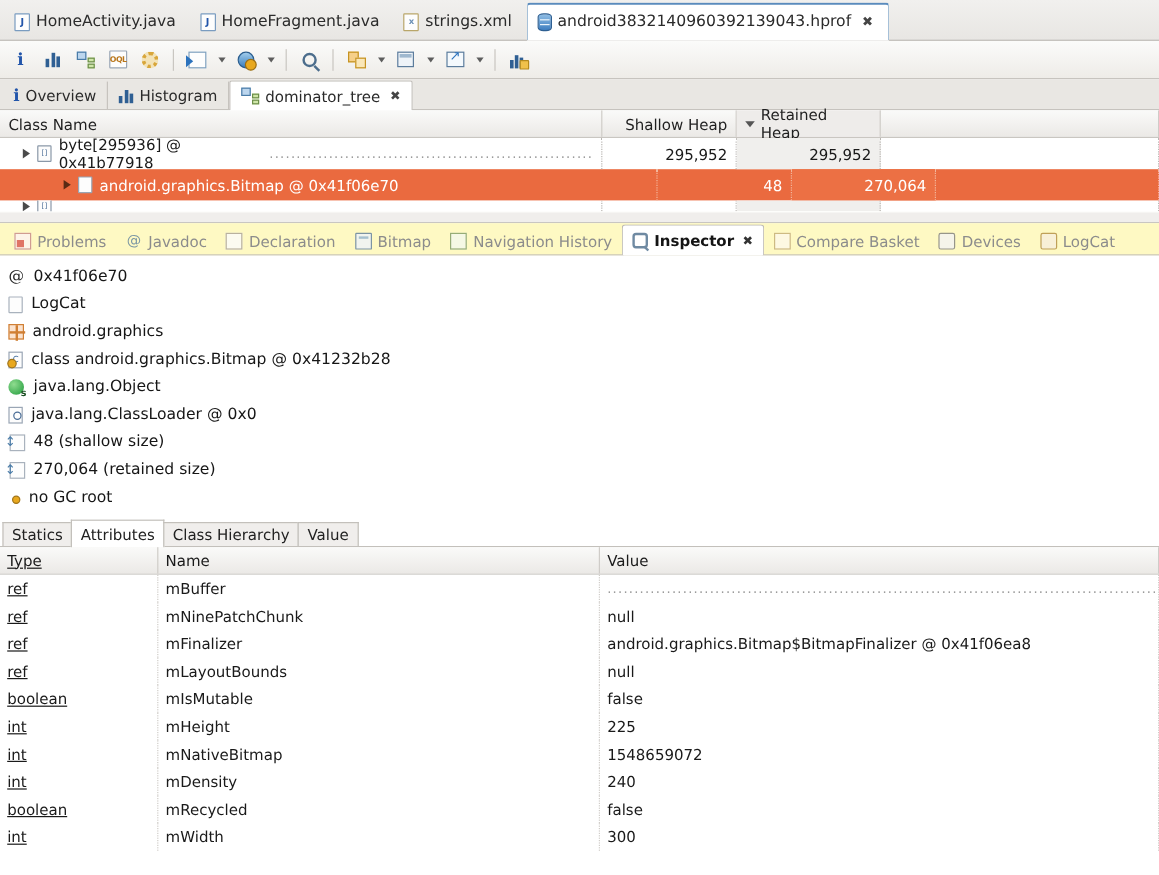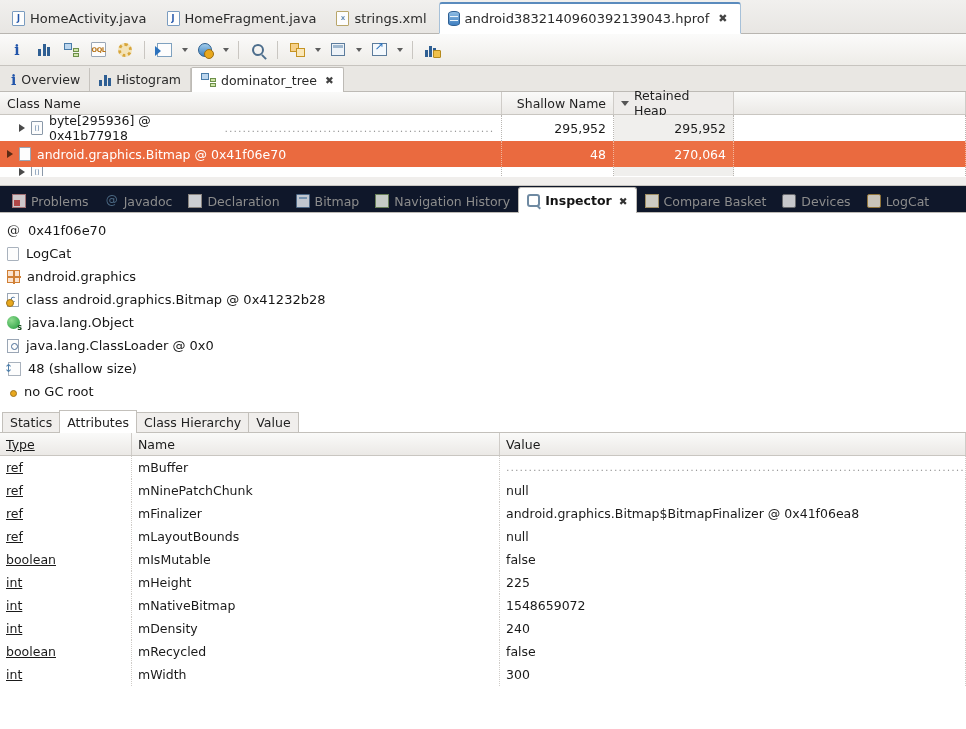--- a/index.html
+++ b/index.html
@@ -184,21 +184,21 @@
   .c-class { flex: 0 0 502px; }
   .c-shallow { flex: 0 0 112px; justify-content:flex-end; }
   .c-retained { flex: 0 0 120px; justify-content:flex-end; background:#eeecea; gap:5px; }
   .c-rest { flex: 1 1 auto; }
   .sortcaret { width:0;height:0; border-left:4px solid transparent; border-right:4px solid transparent; border-top:5px solid #555; }
 
   .tt-row { display:flex; height:26px; font-size:12.5px; align-items:stretch; }
   .tt-row .cell { display:flex; align-items:center; padding:0 7px; border-right:1px dotted #b9b6b2; }
   .tt-row .c-shallow, .tt-row .c-retained { justify-content:flex-end; }
   .tt-row .c-retained { background:#f0efed; }
-  .tt-row.selected { background:#ea6a3f; color:#ffffff; }
+  .tt-row.selected { background:#ea6a3f; color:#ffffff;padding-left:46px; }
   .tt-row.selected .c-retained { background:#ec7044; }
   .tt-row.selected .cell { border-right:1px dotted #f3b69c; }
   .expander {
     width:0;height:0; flex:none;
     border-top:4.5px solid transparent; border-bottom:4.5px solid transparent;
     border-left:6px solid #4a4a4a; margin-right:6px;
   }
   .tt-row.selected .expander { border-left-color:#5a2a14; }
   .indent { width: 12px; flex:none; }
   .ico-arr {
@@ -212,21 +212,21 @@
   }
   .dots { flex:1 1 auto; overflow:hidden; white-space:nowrap; color:#9b9b9b; margin-left:5px; letter-spacing:1px; font-size:11px; }
   .tt-row.clipped { height:9px; overflow:hidden; }
 
   
   .sash { height: 10px; background:#f0eeec; border-top:1px solid #ffffff; border-bottom:1px solid #c9c6c1; }
 
   
   .viewstack {
     height: 27px;
-    background: #0f172a;
+    background: #fef9c3;
     display:flex; align-items:flex-end;
     padding-left: 4px;
     border-bottom: 1px solid #bdbab5;
   }
   .stab {
     height:22px; display:flex; align-items:center; gap:5px;
     padding: 0 8px; font-size:12.5px; color:#8c8c8c; white-space:nowrap;
   }
   .stab.active {
     background:#ffffff; color:#141414; font-weight:bold;
@@ -425,21 +425,21 @@
     <span class="close-x">✖</span>
   </div>
 </div>
 
 <div class="treewrap">
   <div class="tt-head">
     <div class="cell c-class">
       <span>Class Name</span>
     </div>
     <div class="cell c-shallow">
-      <span>Shallow Name</span>
+      <span>Shallow Heap</span>
     </div>
     <div class="cell c-retained">
       <span class="sortcaret"></span>
       <span>Retained Heap</span>
     </div>
     <div class="cell c-rest"></div>
   </div>
 
   <div class="tt-row">
     <div class="cell c-class">
@@ -540,20 +540,24 @@
     <span class="ins-ic ii-obj"></span>
     <span>java.lang.Object</span>
   </div>
   <div class="ins-row">
     <span class="ins-ic ii-loader"></span>
     <span>java.lang.ClassLoader @ 0x0</span>
   </div>
   <div class="ins-row">
     <span class="ins-ic ii-size"></span>
     <span>48 (shallow size)</span>
+  </div>
+  <div class="ins-row">
+    <span class="ins-ic ii-size"></span>
+    <span>270,064 (retained size)</span>
   </div>
   <div class="ins-row">
     <span class="ins-ic ii-gc"></span>
     <span>no GC root</span>
   </div>
 </div>
 
 <div class="subtabs">
   <div class="sub">
       <span>Statics</span>

